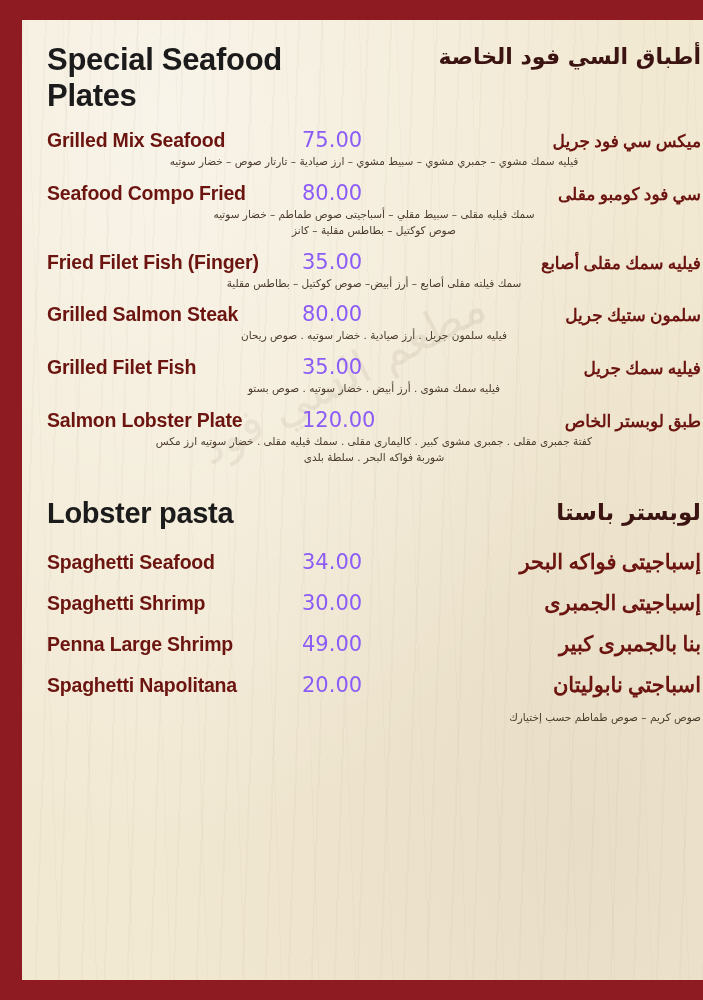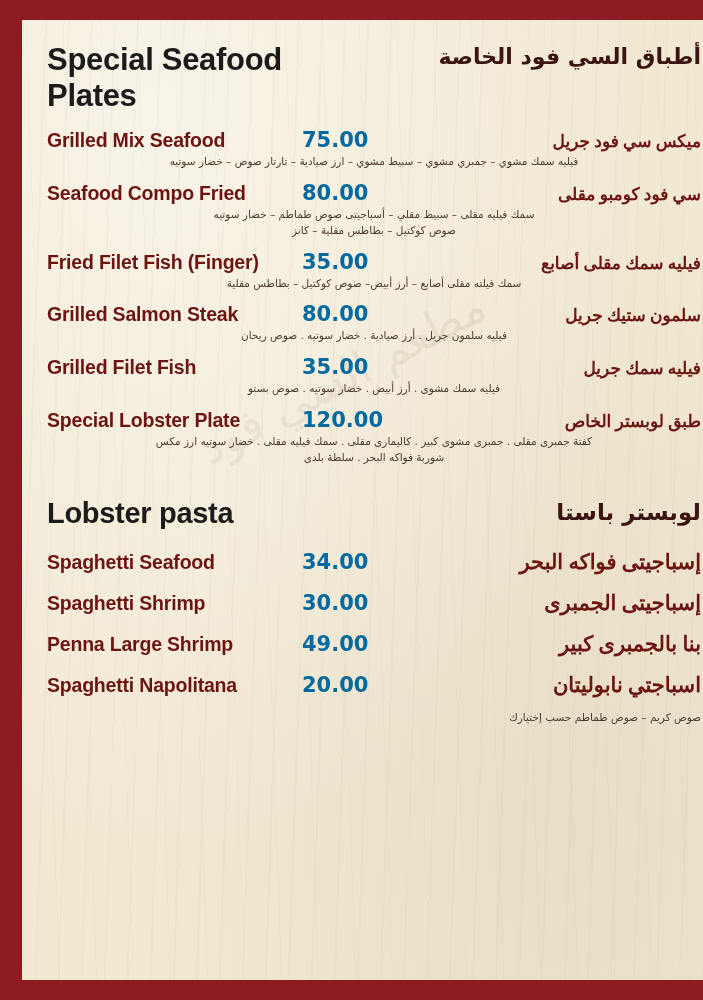--- a/index.html
+++ b/index.html
@@ -97,22 +97,22 @@
   .item-name {
     font-size: 19.5px;
     font-weight: bold;
     color: #6b1410;
     flex: 0 0 auto;
     width: 255px;
     letter-spacing: -0.2px;
   }
   .item-price {
     font-size: 21px;
-    font-weight: bold;
-    color: #0369a1;
+    font-weight: normal;
+    color: #8b5cf6;
     flex: 0 0 auto;
     width: 115px;
     text-align: left;
     font-family: "DejaVu Sans", sans-serif;
   }
   .item-name-ar {
     font-size: 17px;
     font-weight: bold;
     color: #6b1410;
     direction: rtl;
@@ -198,21 +198,21 @@
         <div class="item-row">
           <div class="item-name">Grilled Filet Fish</div>
           <div class="item-price">35.00</div>
           <div class="item-name-ar">فيليه سمك جريل</div>
         </div>
         <div class="item-desc">فيليه سمك مشوى . أرز أبيض . خضار سوتيه . صوص بستو</div>
       </div>
 
       <div class="item">
         <div class="item-row">
-          <div class="item-name">Special Lobster Plate</div>
+          <div class="item-name">Salmon Lobster Plate</div>
           <div class="item-price">120.00</div>
           <div class="item-name-ar">طبق لوبستر الخاص</div>
         </div>
         <div class="item-desc" style="white-space: pre-line;">كفتة جمبرى مقلى . جمبرى مشوى كبير . كاليمارى مقلى . سمك فيليه مقلى . خضار سوتيه ارز مكس
 شوربة فواكه البحر . سلطة بلدى</div>
       </div>
     </div>
 
     <div class="spacer-lg"></div>
 

